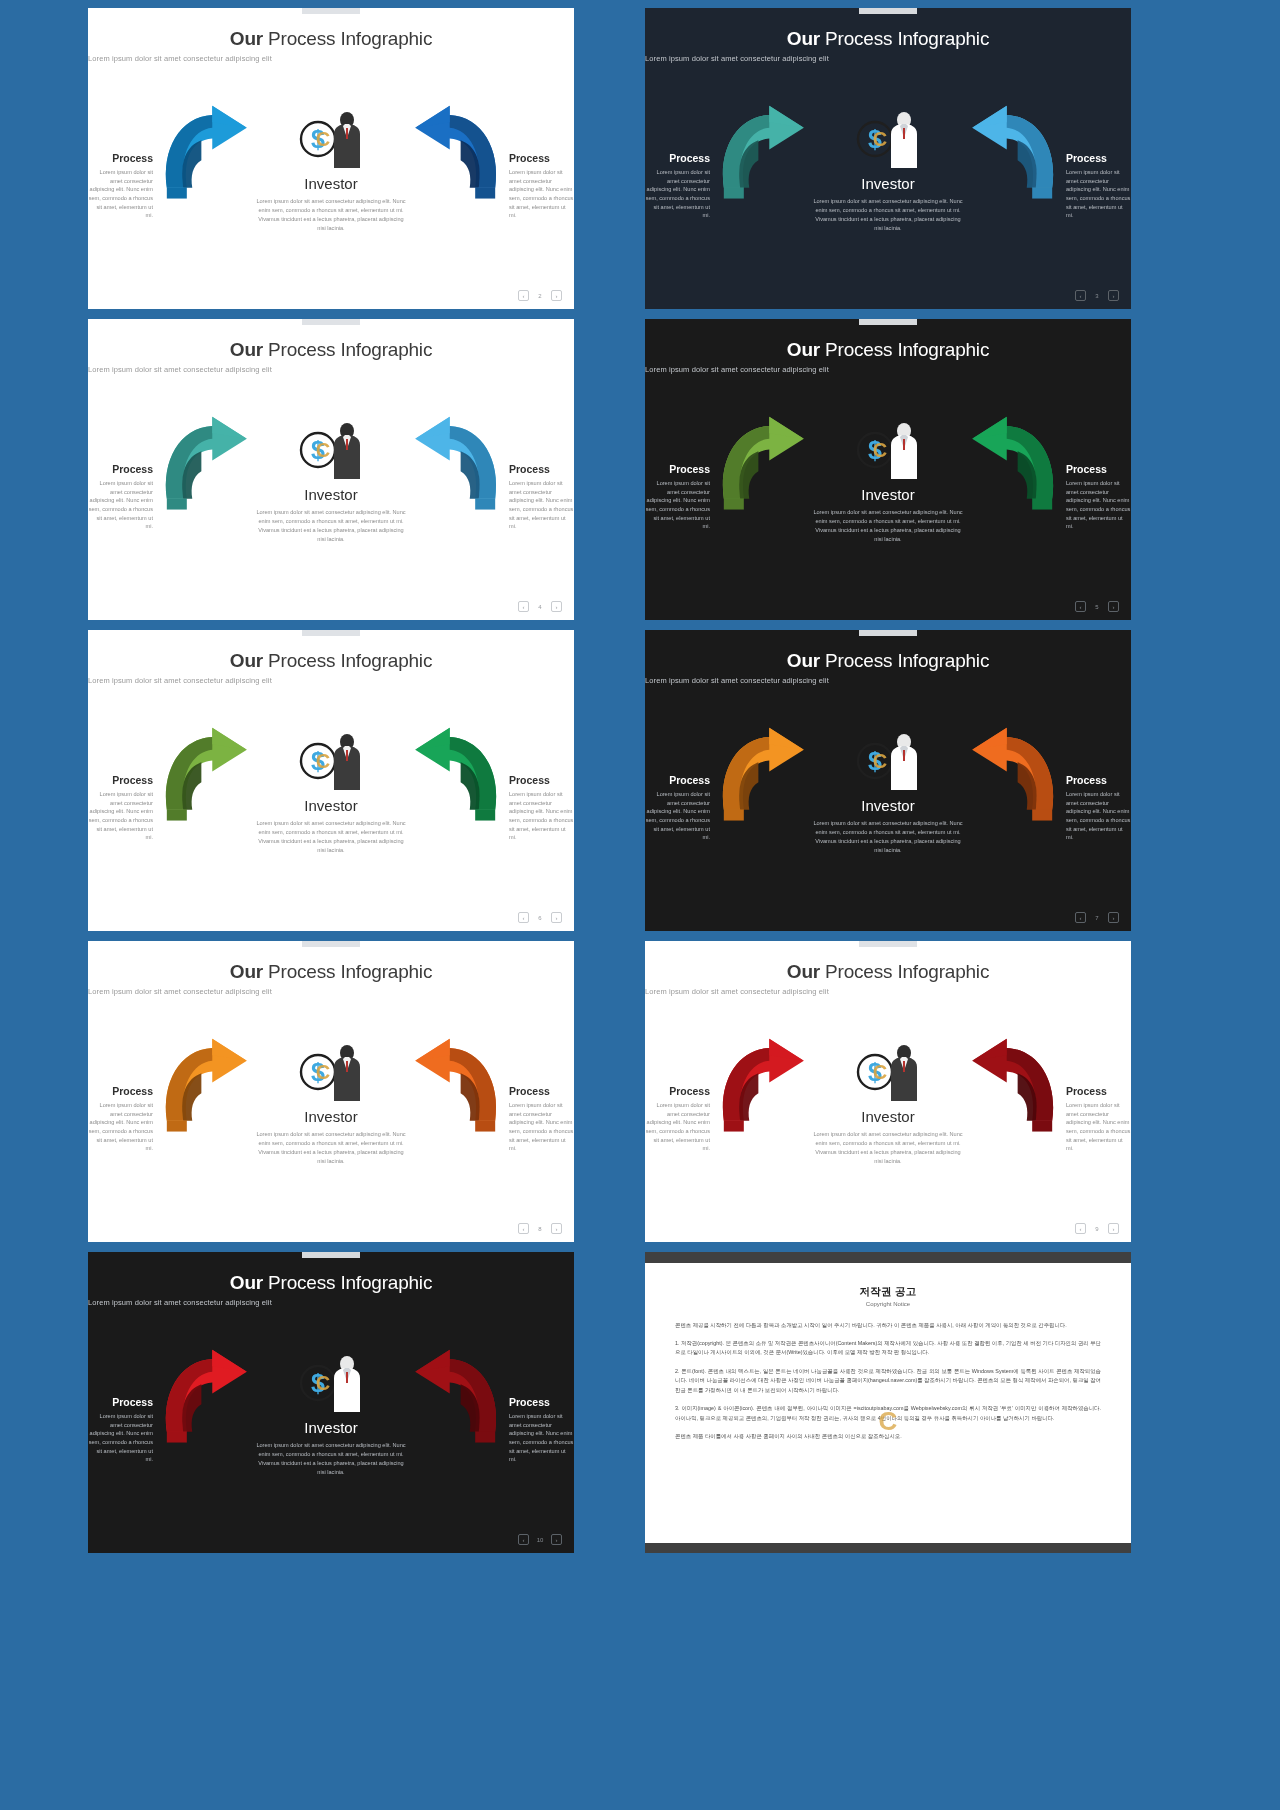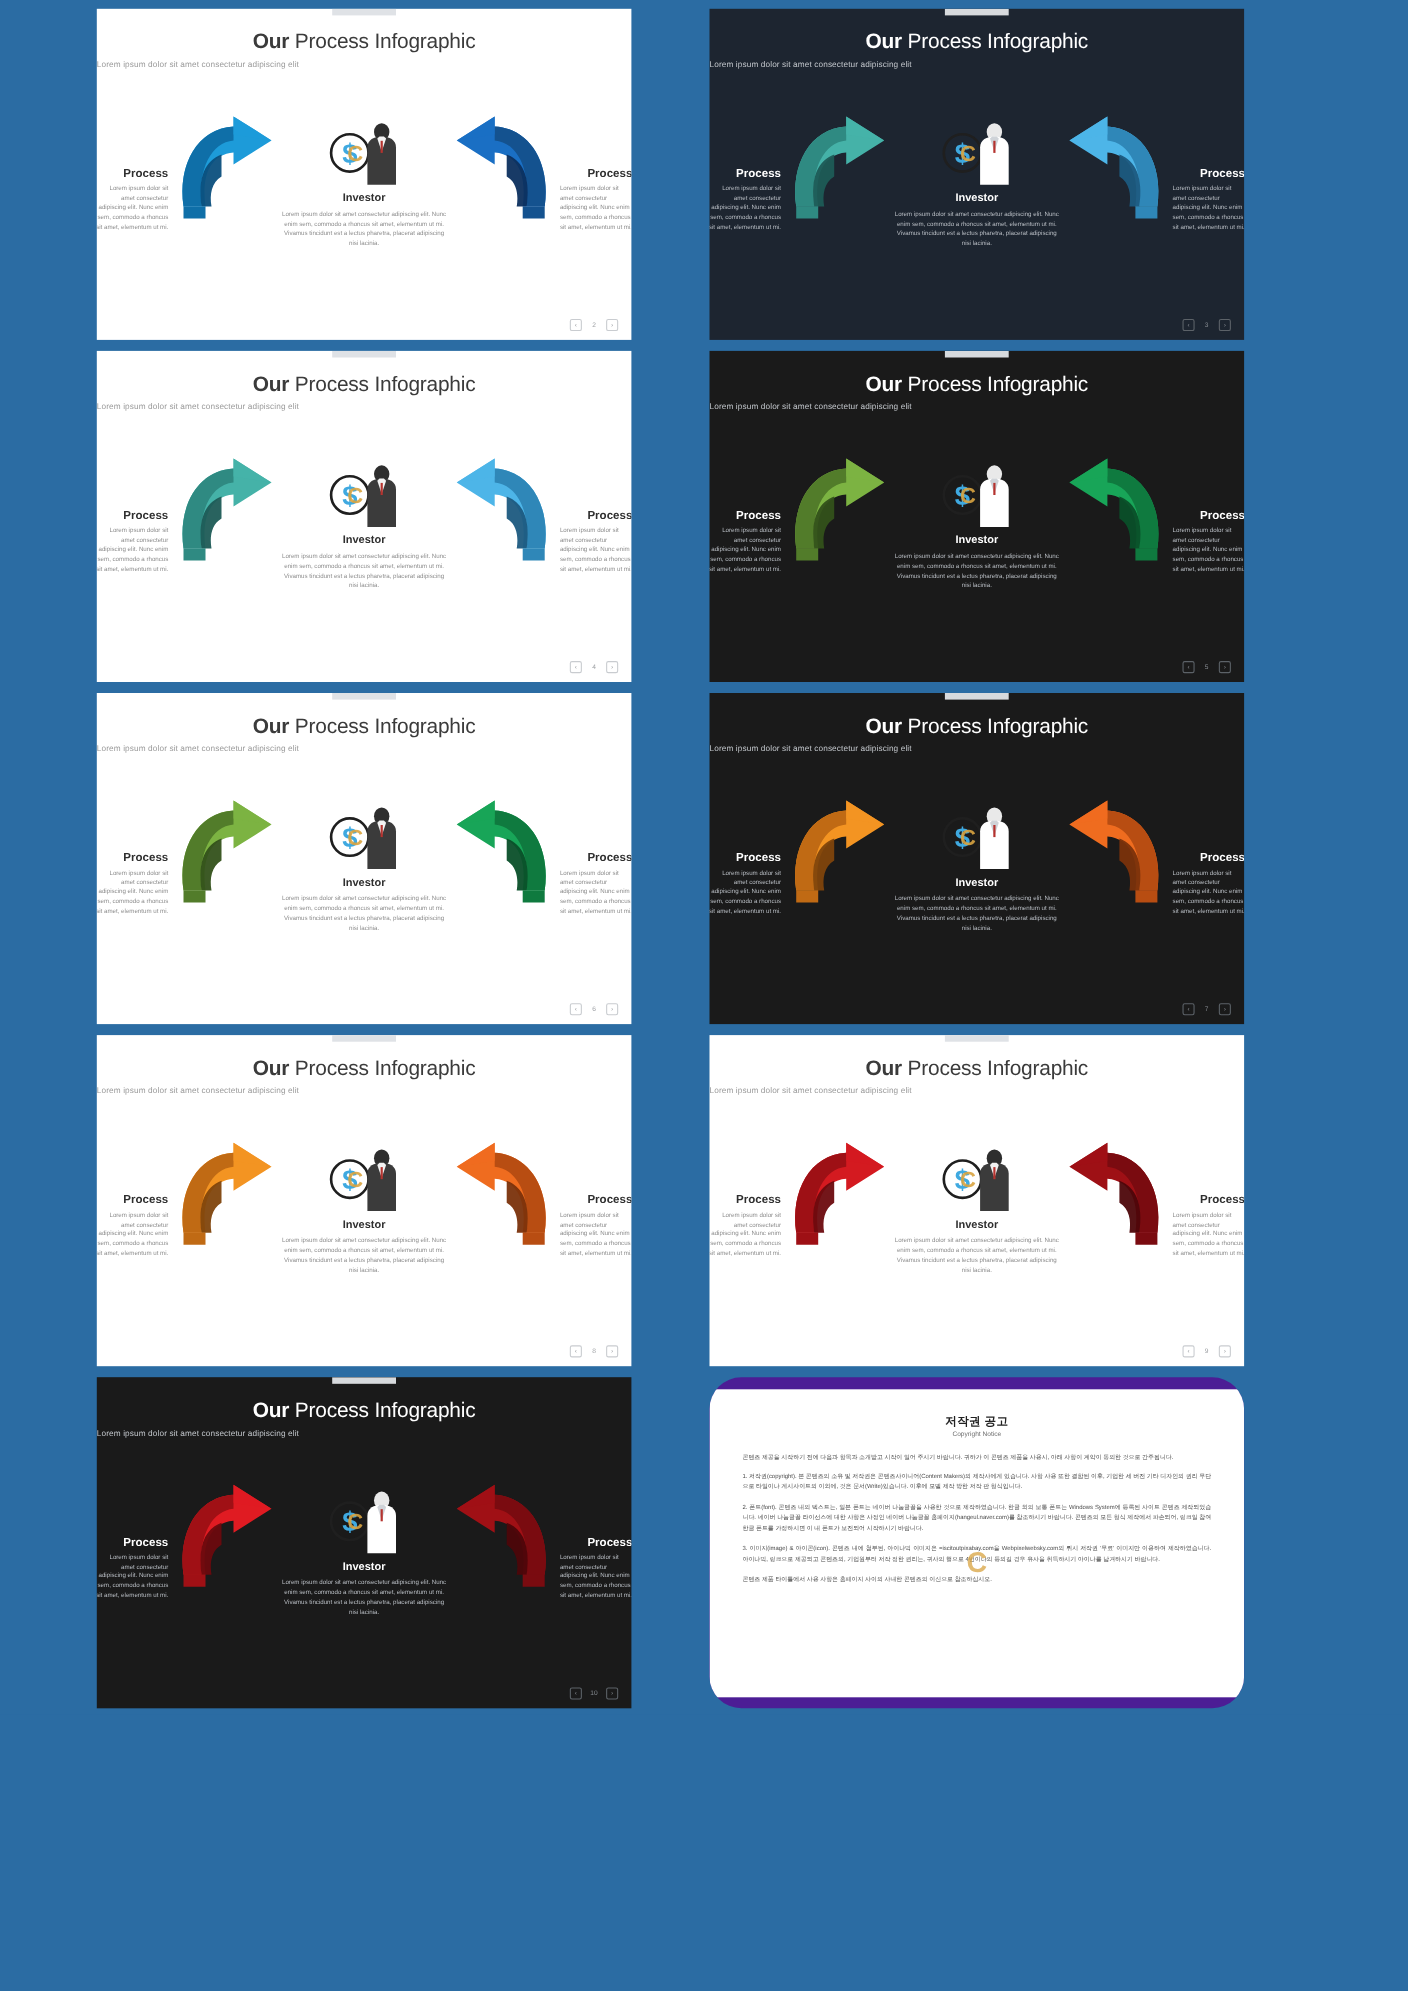--- a/index.html
+++ b/index.html
@@ -79,21 +79,20 @@
     padding-top: 48px;
   }
   .side.left { text-align: right; padding-right: 6px; }
   .side.right { text-align: left; padding-left: 6px; }
 
   .side h3 {
     font-size: 10.5px;
     font-weight: 700;
     color: #2f2f2f;
     margin-bottom: 4px;
-    margin-left: 25px;
   }
   .dark-navy .side h3, .dark .side h3 { color: #ffffff; }
 
   .side p {
     font-size: 5.6px;
     line-height: 1.55;
     color: #8d8d8d;
   }
   .dark-navy .side p, .dark .side p { color: #b9bec4; }
 
@@ -115,22 +114,22 @@
     z-index: 3;
   }
   .center .icon {
     height: 66px;
     display: flex;
     align-items: flex-end;
     justify-content: center;
   }
   .center .icon svg { display: block; }
   .center h3 {
-    font-size: 10px;
-    font-weight: 700;
+    font-size: 15px;
+    font-weight: 400;
     color: #2f2f2f;
     margin-top: 5px;
   }
   .dark-navy .center h3, .dark .center h3 { color: #ffffff; }
   .center p {
     margin-top: 5px;
     font-size: 5.6px;
     line-height: 1.6;
     color: #8d8d8d;
     padding: 0 4px;
@@ -163,24 +162,23 @@
     font-size: 6px;
     color: #9a9da1;
     min-width: 8px;
     text-align: center;
   }
   .dark-navy .pager .btn, .dark .pager .btn { border-color: #5c6268; color: #868b91; }
   .dark-navy .pager .num, .dark .pager .num { color: #868b91; }
 
   
   .slide.copyright {
-    background: #4c1d95;
+    background: #404040;
     display: flex;
     align-items: center;
-    border-radius: 29px;
   }
   .copy-sheet {
     width: 508px;
     height: 280px;
     background: #ffffff;
     padding: 22px 30px;
     overflow: hidden;
   }
   .copy-sheet h2 {
     text-align: center;

